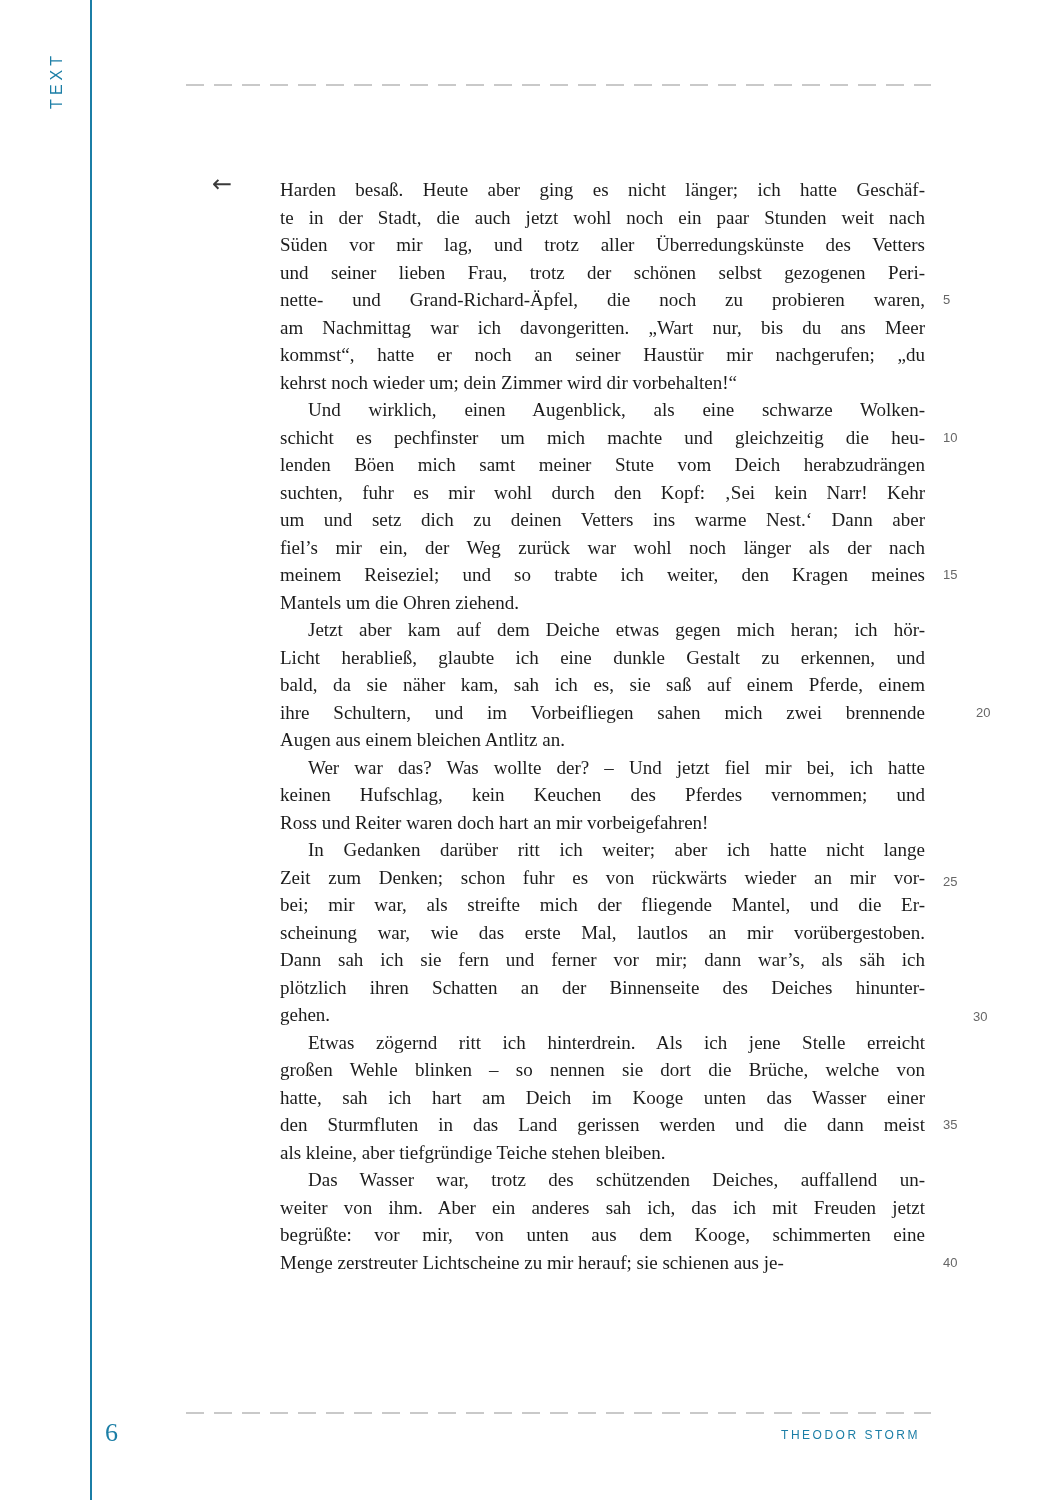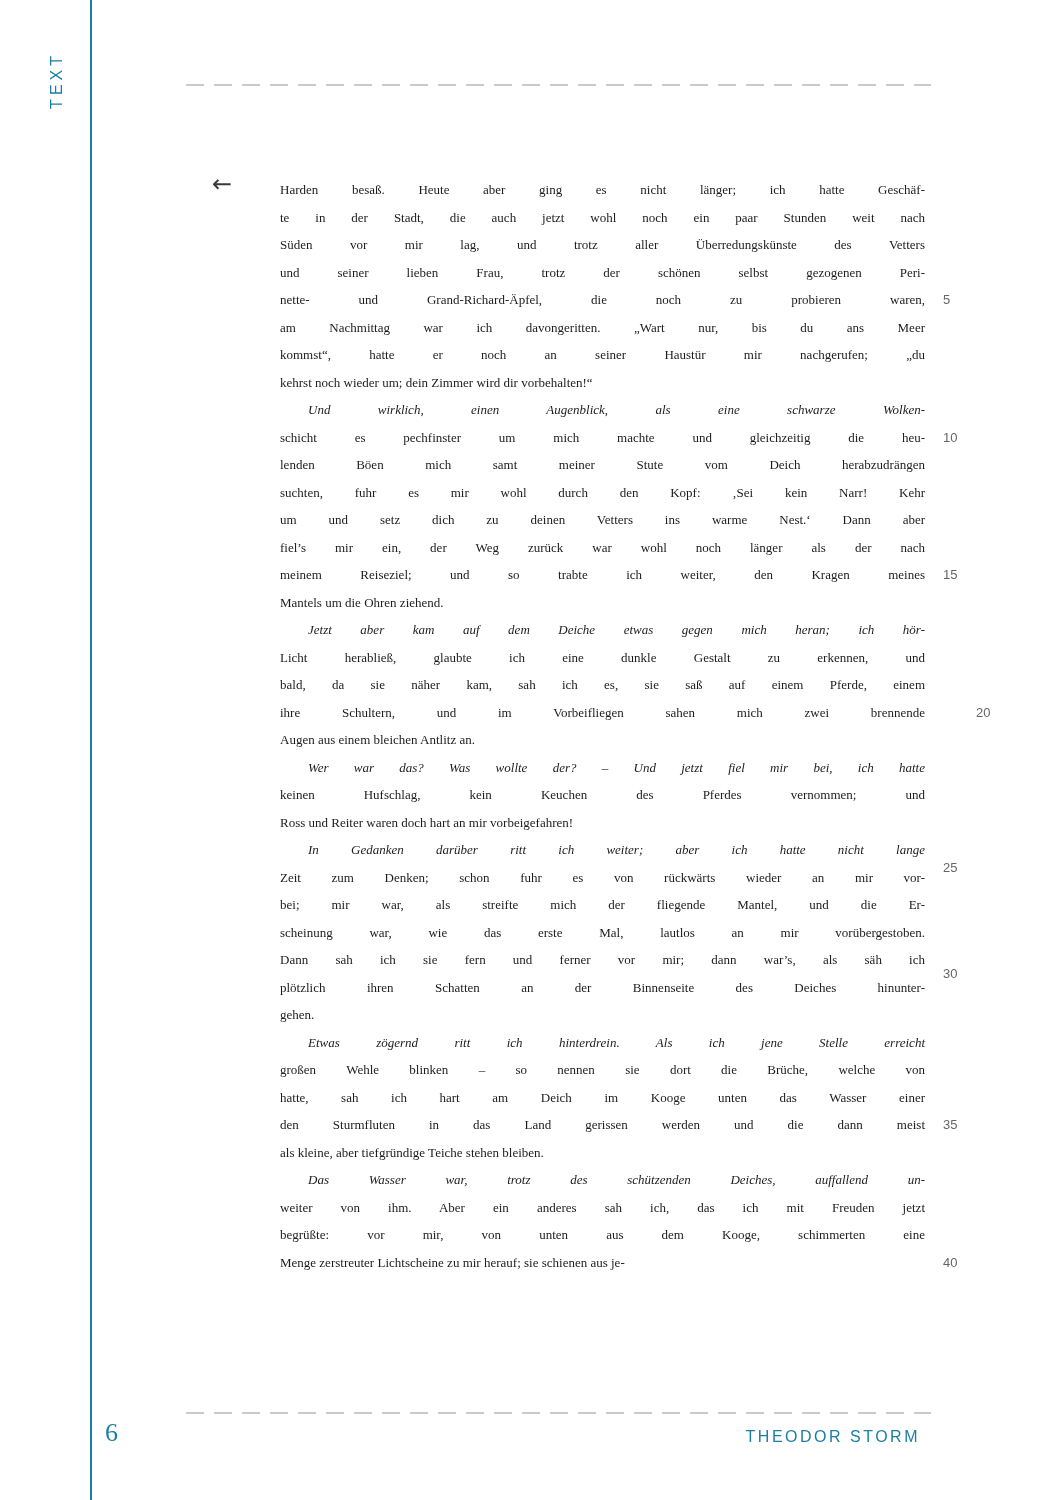--- a/index.html
+++ b/index.html
@@ -35,46 +35,46 @@
   .dash.bottom{top:1412px;}
   .back-arrow{
     position:absolute;left:212px;top:172px;
     font-size:24px;line-height:24px;color:#3a3a3a;
     cursor:pointer;
     font-family:"DejaVu Sans", sans-serif;
   }
   .textblock{
     position:absolute;left:280px;top:176px;width:645px;
     color:var(--text);
-    font-size:13px;
+    font-size:19px;
   }
   .line{
     height:27.5px;line-height:27.5px;
     text-align:justify;text-align-last:justify;
     white-space:nowrap;
   }
   .line.last{text-align-last:left;}
-  .line.indent{text-indent:28px;font-style:italic;}
+  .line.indent{text-indent:28px;}
   .gutter{
     position:absolute;left:943px;top:176px;width:34px;height:1183px;
   }
   .lineno{
     position:absolute;left:0;height:27.5px;line-height:27.5px;
     font-family:"Liberation Sans", sans-serif;
     font-size:13px;color:var(--muted);
   }
   .page-number{
     position:absolute;left:105px;top:1418px;
     font-size:26px;color:var(--accent);
     font-family:"Liberation Serif", serif;
   }
   .author{
     position:absolute;right:137px;top:1428px;
     font-family:"Liberation Sans", sans-serif;
-    font-size:16px;letter-spacing:2.5px;
+    font-size:12px;letter-spacing:2.5px;
     color:var(--accent);
   }
 </style>
 </head>
 <body>
 
 <div class="page">
   <div class="vline"></div>
   <div class="side-label">TEXT</div>
   <div class="dash top"></div>
@@ -133,21 +133,21 @@
         <div class="line">weiter von ihm. Aber ein anderes sah ich, das ich mit Freuden jetzt</div>
         <div class="line">begrüßte: vor mir, von unten aus dem Kooge, schimmerten eine</div>
         <div class="line last">Menge zerstreuter Lichtscheine zu mir herauf; sie schienen aus je-</div>
       </div>
     </div>
   <div class="gutter" id="gutter">
       <div class="lineno" style="top: 110px;">5</div>
       <div class="lineno" style="top: 247.5px;">10</div>
       <div class="lineno" style="top: 385px;">15</div>
       <div class="lineno" style="top: 522.5px; margin-left: 33px;">20</div>
-      <div class="lineno" style="top: 678px;">25</div>
-      <div class="lineno" style="top: 784px;">30</div>
+      <div class="lineno" style="top: 692px;">25</div>
+      <div class="lineno" style="top: 827px; margin-left: 30px;">30</div>
       <div class="lineno" style="top: 935px;">35</div>
       <div class="lineno" style="top: 1072.5px;">40</div>
     </div>
   <div class="dash bottom"></div>
   <div class="page-number">6</div>
   <div class="author">THEODOR STORM</div>
 </div>
 
 </body></html>

